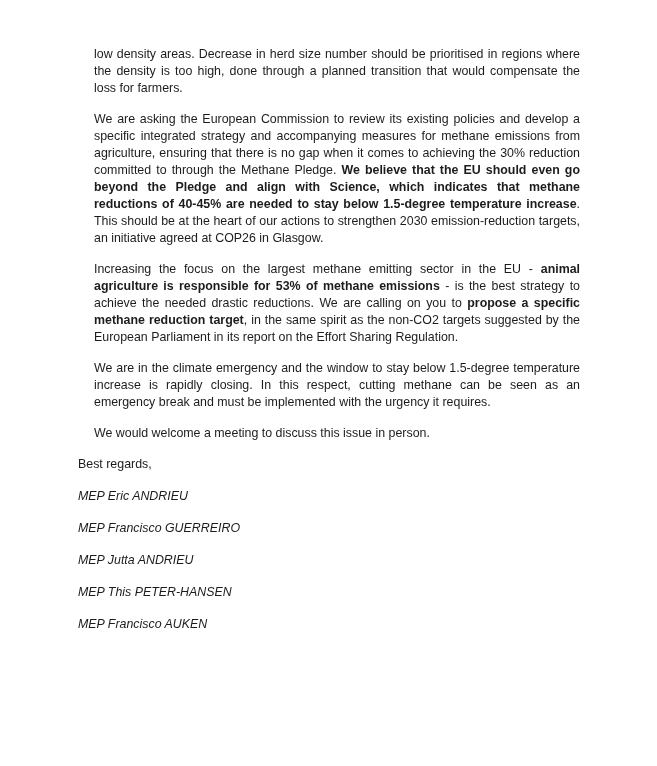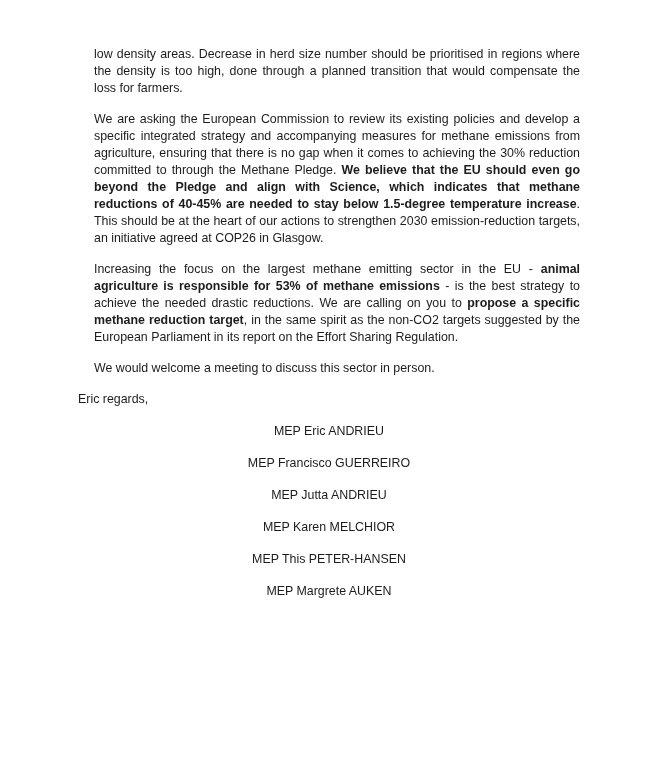--- a/index.html
+++ b/index.html
@@ -25,35 +25,36 @@
   }
   .para .b {
     font-weight: bold;
   }
   .closing {
     margin: 0 0 15px 0;
     text-align: left;
   }
   .sig {
     margin: 0 0 15px 0;
-    text-align: center;
+    text-align: left;
+    font-style: italic;
   }
 </style>
 </head>
 <body>
 
 <div class="page">
   <div>
       <p class="para"><span>low density areas. Decrease in herd size number should be prioritised in regions where the density is too high, done through a planned transition that would compensate the loss for farmers.</span></p>
       <p class="para"><span>We are asking the European Commission to review its existing policies and develop a specific integrated strategy and accompanying measures for methane emissions from agriculture, ensuring that there is no gap when it comes to achieving the 30% reduction committed to through the Methane Pledge. </span><span class="b">We believe that the EU should even go beyond the Pledge and align with Science, which indicates that methane reductions of 40-45% are needed to stay below 1.5-degree temperature increase</span><span>. This should be at the heart of our actions to strengthen 2030 emission-reduction targets, an initiative agreed at COP26 in Glasgow.</span></p>
       <p class="para"><span>Increasing the focus on the largest methane emitting sector in the EU - </span><span class="b">animal agriculture is responsible for 53% of methane emissions</span><span> - is the best strategy to achieve the needed drastic reductions. We are calling on you to </span><span class="b">propose a specific methane reduction target</span><span>, in the same spirit as the non-CO2 targets suggested by the European Parliament in its report on the Effort Sharing Regulation.</span></p>
-      <p class="para"><span>We would welcome a meeting to discuss this sector in person.</span></p>
+      <p class="para"><span>We are in the climate emergency and the window to stay below 1.5-degree temperature increase is rapidly closing. In this respect, cutting methane can be seen as an emergency break and must be implemented with the urgency it requires.</span></p>
+      <p class="para"><span>We would welcome a meeting to discuss this issue in person.</span></p>
     </div>
-  <p class="closing">Eric regards,</p>
+  <p class="closing">Best regards,</p>
   <div>
       <p class="sig">MEP Eric ANDRIEU</p>
       <p class="sig">MEP Francisco GUERREIRO</p>
       <p class="sig">MEP Jutta ANDRIEU</p>
-      <p class="sig">MEP Karen MELCHIOR</p>
       <p class="sig">MEP This PETER-HANSEN</p>
-      <p class="sig">MEP Margrete AUKEN</p>
+      <p class="sig">MEP Francisco AUKEN</p>
     </div>
 </div>
 
 </body></html>

